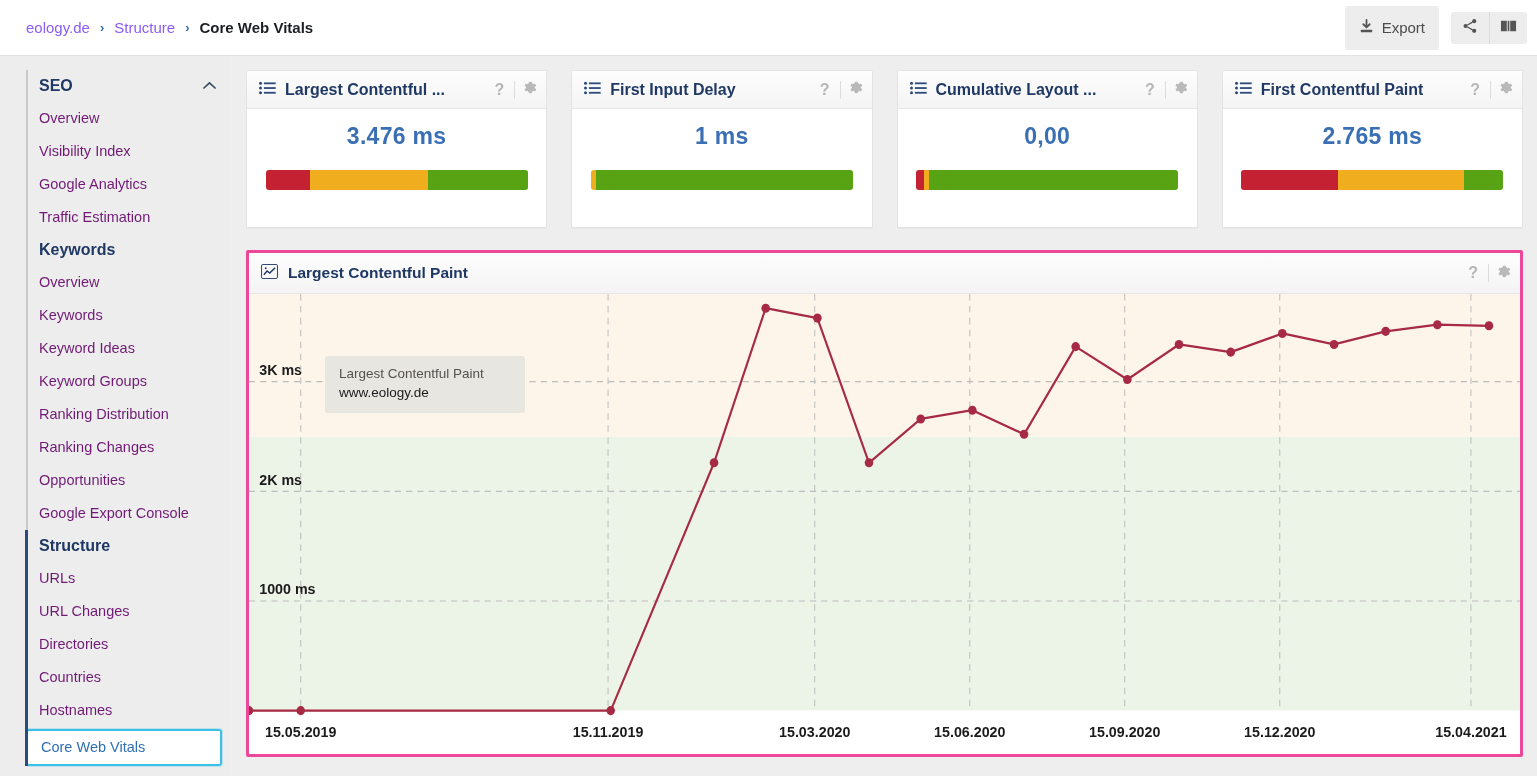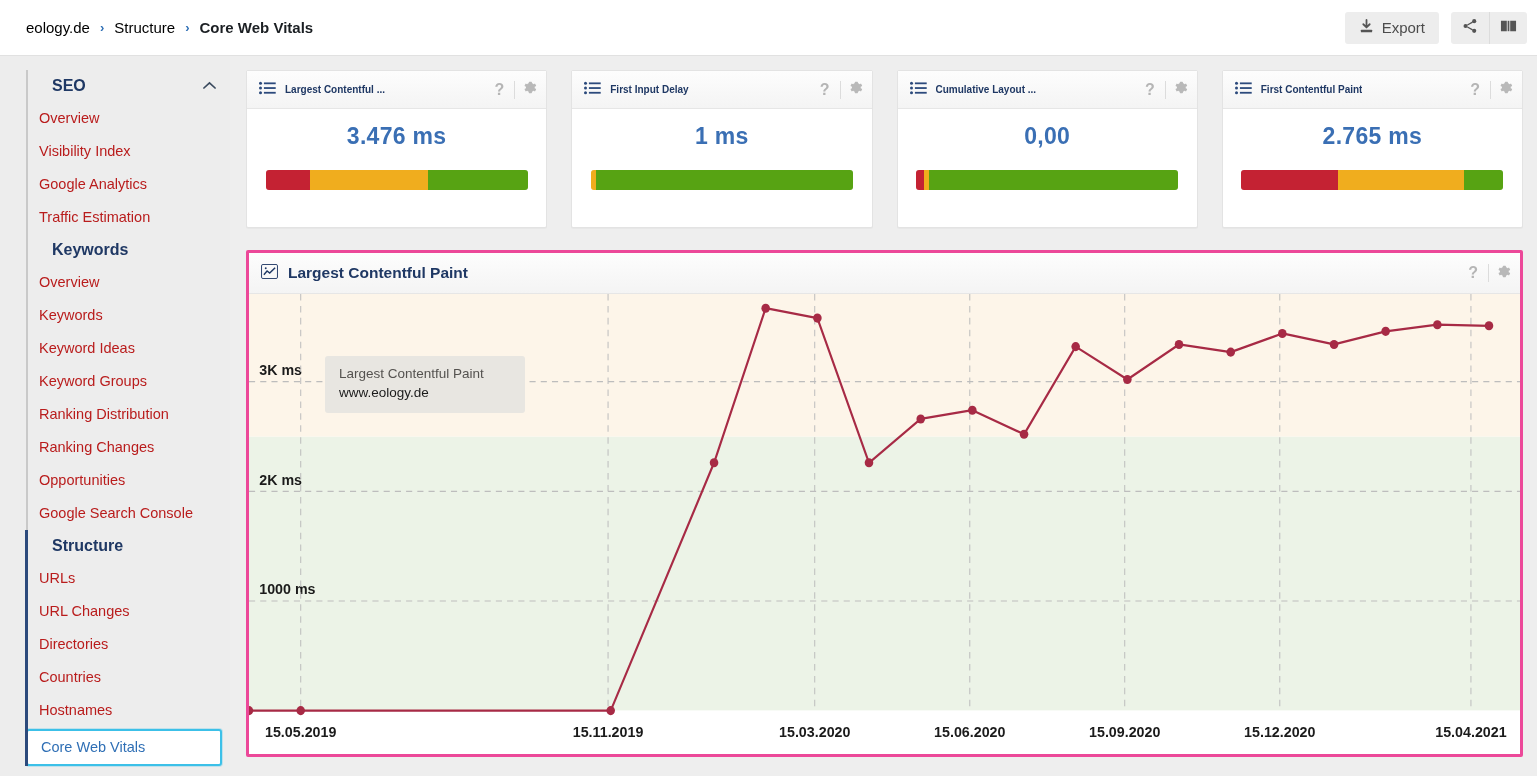--- a/index.html
+++ b/index.html
@@ -13,29 +13,29 @@
   }
 
   
   #topbar {
     height:56px; background:#ffffff;
     display:flex; align-items:center;
     border-bottom:1px solid #e1e1e1;
     padding:0 10px 0 26px;
   }
   #breadcrumb { display:flex; align-items:center; font-size:15px; }
-  .crumb { color:#000000; }
+  .crumb { color:#8b5cf6; }
   .crumb.active { color:#1b1f23; font-weight:bold; }
   .crumb-sep {
     margin:0 10px; color:#2f6fb5; font-weight:bold; font-size:13px;
   }
   #topbar-actions { margin-left:auto; display:flex; align-items:center; gap:12px; }
   .tb-btn {
     background:#ededed; border:none; border-radius:3px;
-    height:32px; display:flex; align-items:center; gap:8px;
+    height:44px; display:flex; align-items:center; gap:8px;
     padding:12px 14px; color:#4c4c4c; font-size:15px;
     font-family:"Liberation Sans", sans-serif; cursor:pointer;
   }
   .tb-group { display:flex; background:#ededed; border-radius:3px; height:32px; overflow:hidden; }
   .tb-icon-btn {
     width:38px; height:32px; display:flex; align-items:center; justify-content:center;
     cursor:pointer; border:none; background:transparent;
   }
   .tb-group .tb-icon-btn + .tb-icon-btn { border-left:1px solid #dcdcdc; }
 
@@ -46,27 +46,27 @@
   #sidebar {
     width:230px; flex:0 0 230px;
     background:#ededed;
     padding-top:14px;
     position:relative;
     overflow:hidden;
   }
   .nav-group { position:relative; }
   .nav-head {
     display:flex; align-items:center;
-    padding:7px 14px 7px 52px;
+    padding:7px 14px 7px 39px;
     font-size:16px; font-weight:bold; color:#1f3864;
   }
   .nav-head .chev { margin-left:auto; color:#3a4a5e; font-size:12px; }
   .nav-item {
     display:block; padding:8px 14px 8px 39px;
-    font-size:14.5px; color:#b91c1c; cursor:pointer; line-height:17px;
+    font-size:14.5px; color:#701a75; cursor:pointer; line-height:17px;
   }
   .nav-indent { position:absolute; left:26px; top:0; bottom:0; width:2px; background:#c9c9c9; }
   .nav-indent.active { background:#2c4a7c; width:3px; left:25px; }
   .nav-item.selected {
     color:#2f6fb5;
     background:#ffffff;
     border:2px solid #3cc0e8;
     border-radius:3px;
     margin:2px 8px 2px 26px;
     padding:8px 14px 8px 13px;
@@ -83,21 +83,21 @@
     height:158px; display:flex; flex-direction:column;
     box-shadow:0 1px 1px rgba(0,0,0,.03);
   }
   .card-head {
     height:38px; display:flex; align-items:center; gap:9px;
     padding:0 8px 0 12px;
     background:linear-gradient(#fdfdfd,#f4f4f4);
     border-bottom:1px solid #e6e6e6;
   }
   .card-title {
-    font-size:10px; font-weight:bold; color:#1f3864;
+    font-size:16px; font-weight:bold; color:#1f3864;
     white-space:nowrap; overflow:hidden; text-overflow:clip;
   }
   .head-tools { margin-left:auto; display:flex; align-items:center; gap:6px; }
   .qmark { color:#b5b5b5; font-size:16px; font-weight:bold; cursor:pointer; padding:0 4px; }
   .vsep { width:1px; height:18px; background:#dcdcdc; }
   .gear { cursor:pointer; }
   .card-body { flex:1; display:flex; flex-direction:column; align-items:center; padding-top:14px; }
   .card-value { font-size:23px; font-weight:bold; color:#3a6fb4; letter-spacing:.3px; }
   .bar {
     display:flex; width:262px; height:20px; margin-top:20px;
@@ -194,21 +194,21 @@
           <div class="nav-head">
             <span>Keywords</span>
           </div>
           <div class="nav-item">Overview</div>
           <div class="nav-item">Keywords</div>
           <div class="nav-item">Keyword Ideas</div>
           <div class="nav-item">Keyword Groups</div>
           <div class="nav-item">Ranking Distribution</div>
           <div class="nav-item">Ranking Changes</div>
           <div class="nav-item">Opportunities</div>
-          <div class="nav-item">Google Search Console</div>
+          <div class="nav-item">Google Export Console</div>
         </div>
         <div class="nav-group">
           <div class="nav-indent active"></div>
           <div class="nav-head">
             <span>Structure</span>
           </div>
           <div class="nav-item">URLs</div>
           <div class="nav-item">URL Changes</div>
           <div class="nav-item">Directories</div>
           <div class="nav-item">Countries</div>

